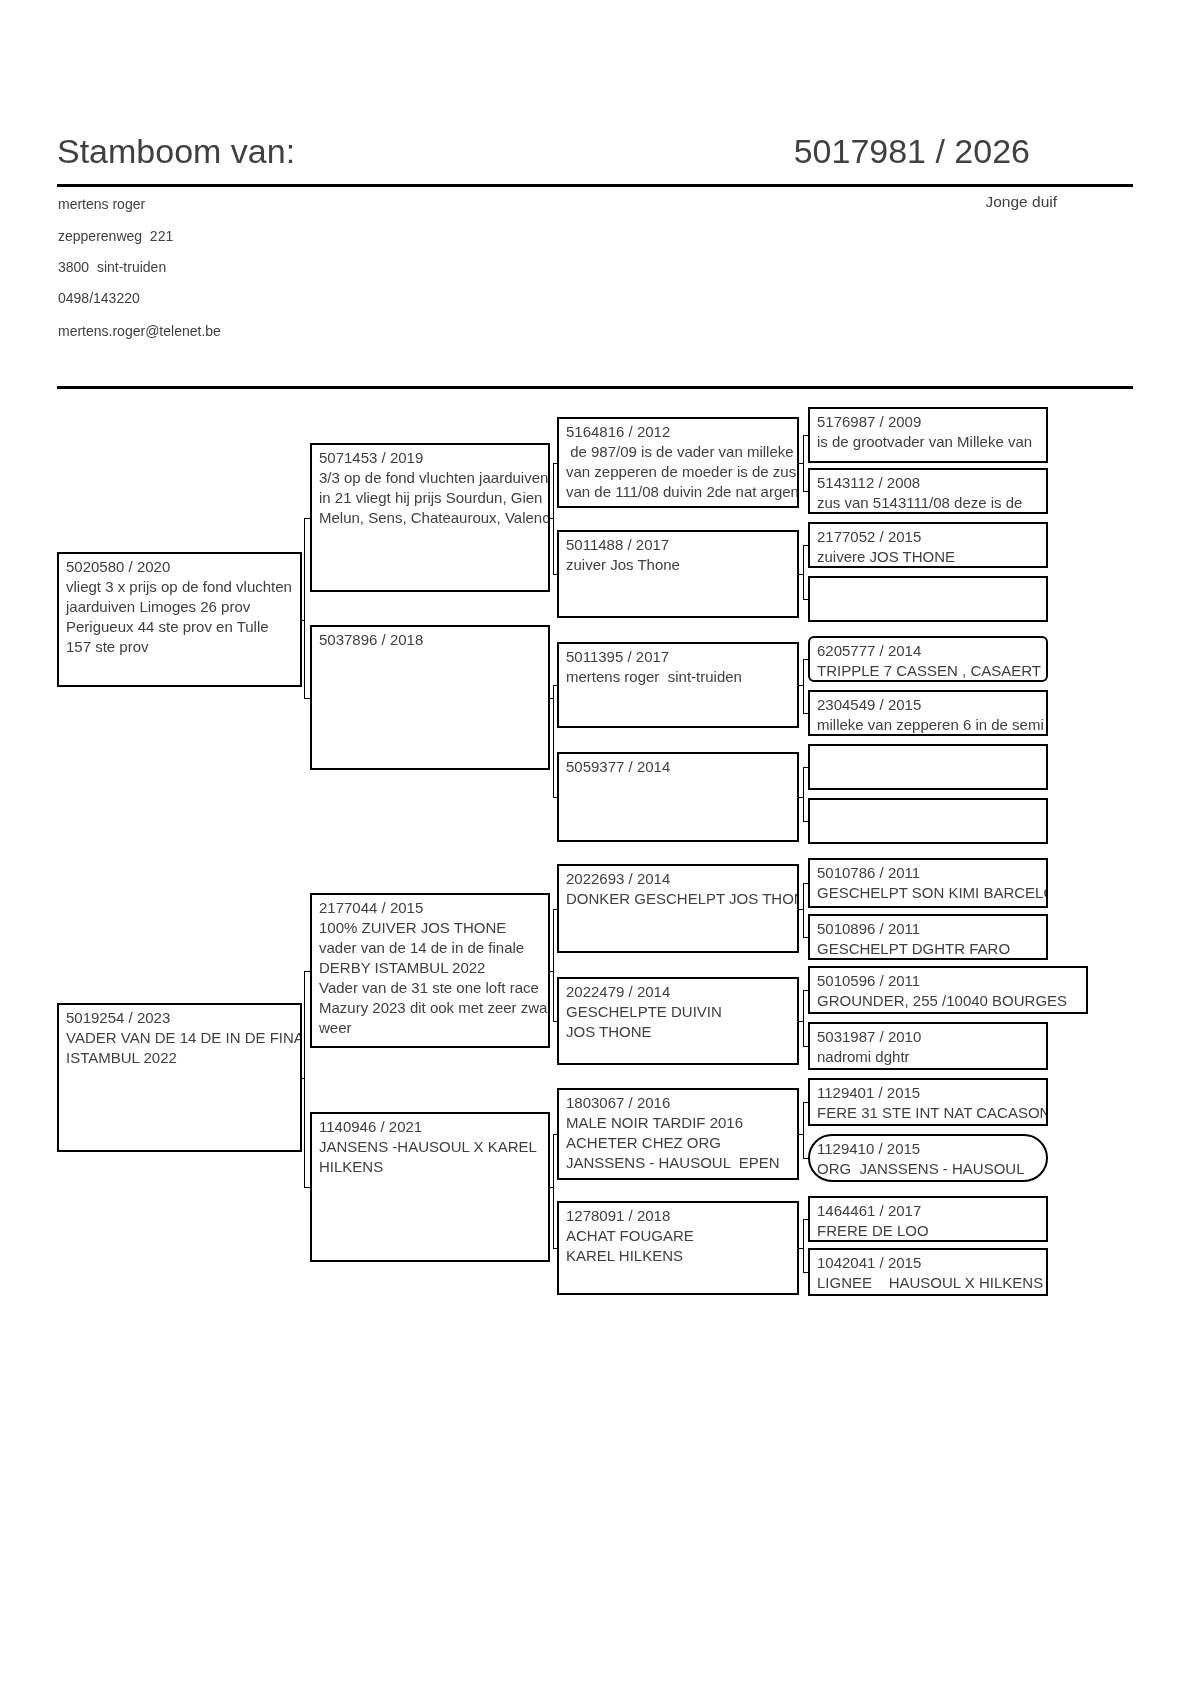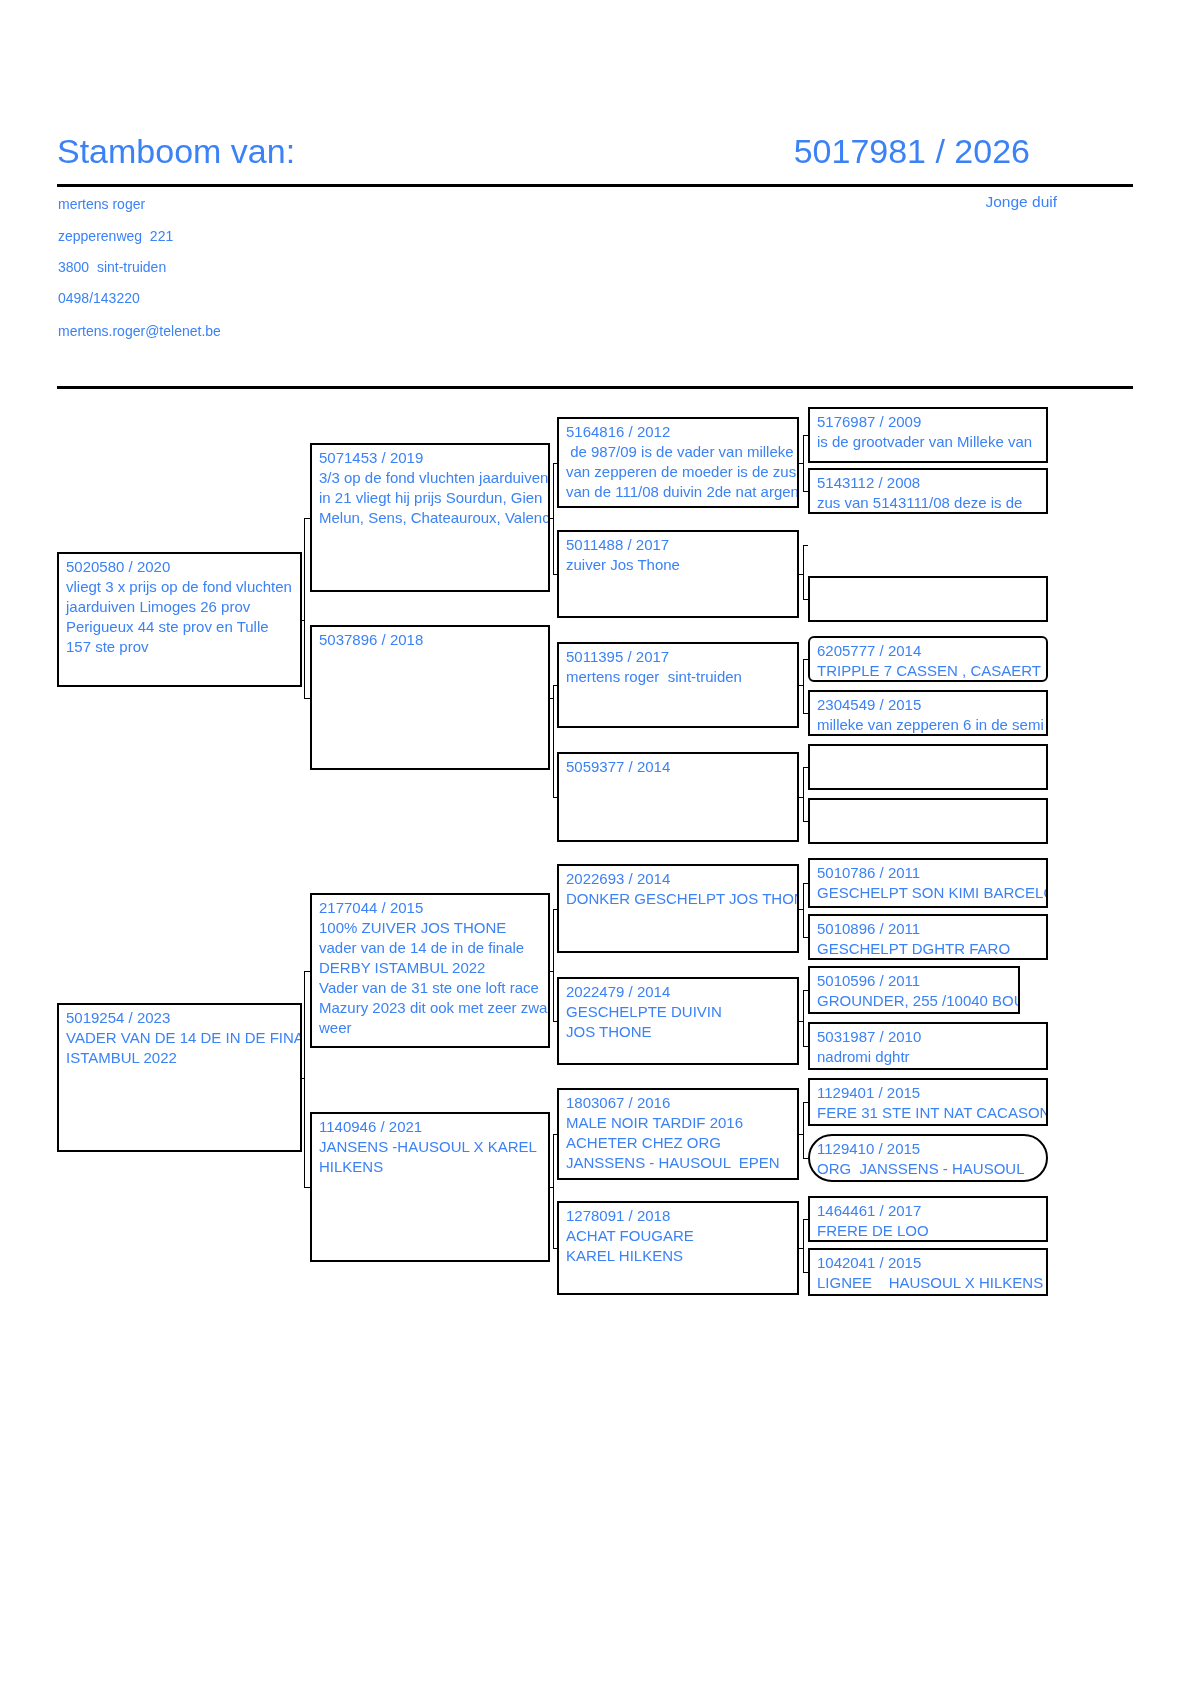--- a/index.html
+++ b/index.html
@@ -1,21 +1,21 @@
 <!DOCTYPE html>
 <html><head>
 <meta charset="utf-8">
 <style>
   html,body{margin:0;padding:0;background:#e8e8e8;}
   .page{
     position:relative;
     width:1190px;height:1683px;
     background:#ffffff;
     font-family:"Liberation Sans","DejaVu Sans",sans-serif;
-    color:#3b82f6;
+    color:#404040;
     overflow:hidden;
   }
   .title{
     position:absolute;left:57px;top:132px;
     font-size:34px;letter-spacing:0px;
   }
   .subject-ring{
     position:absolute;right:160px;top:132px;
     font-size:34px;
   }
@@ -134,20 +134,24 @@
         <span class="line">KAREL HILKENS</span>
       </div>
       <div class="box" style="left: 808px; top: 407px; width: 240px; height: 56px;">
         <span class="line">5176987 / 2009</span>
         <span class="line">is de grootvader van Milleke van</span>
       </div>
       <div class="box" style="left: 808px; top: 468px; width: 240px; height: 46px;">
         <span class="line">5143112 / 2008</span>
         <span class="line">zus van 5143111/08 deze is de</span>
       </div>
+      <div class="box" style="left: 808px; top: 522px; width: 240px; height: 46px;">
+        <span class="line">2177052 / 2015</span>
+        <span class="line">zuivere JOS THONE</span>
+      </div>
       <div class="box" style="left: 808px; top: 576px; width: 240px; height: 46px;">
         <span class="line"></span>
       </div>
       <div class="box" style="left: 808px; top: 636px; width: 240px; height: 46px; border-radius: 6px;">
         <span class="line">6205777 / 2014</span>
         <span class="line">TRIPPLE 7 CASSEN , CASAERT</span>
       </div>
       <div class="box" style="left: 808px; top: 690px; width: 240px; height: 46px;">
         <span class="line">2304549 / 2015</span>
         <span class="line">milleke van zepperen 6 in de semi fina</span>
@@ -159,21 +163,21 @@
         <span class="line"></span>
       </div>
       <div class="box" style="left: 808px; top: 858px; width: 240px; height: 50px;">
         <span class="line">5010786 / 2011</span>
         <span class="line">GESCHELPT SON KIMI BARCELONA</span>
       </div>
       <div class="box" style="left: 808px; top: 914px; width: 240px; height: 46px;">
         <span class="line">5010896 / 2011</span>
         <span class="line">GESCHELPT DGHTR FARO</span>
       </div>
-      <div class="box" style="left: 808px; top: 966px; width: 212px; height: 48px;">
+      <div class="box" style="left: 808px; top: 966px; width: 280px; height: 48px;">
         <span class="line">5010596 / 2011</span>
         <span class="line">GROUNDER, 255 /10040 BOURGES</span>
       </div>
       <div class="box" style="left: 808px; top: 1022px; width: 240px; height: 48px;">
         <span class="line">5031987 / 2010</span>
         <span class="line">nadromi dghtr</span>
       </div>
       <div class="box" style="left: 808px; top: 1078px; width: 240px; height: 48px;">
         <span class="line">1129401 / 2015</span>
         <span class="line">FERE 31 STE INT NAT CACASONNE</span>

